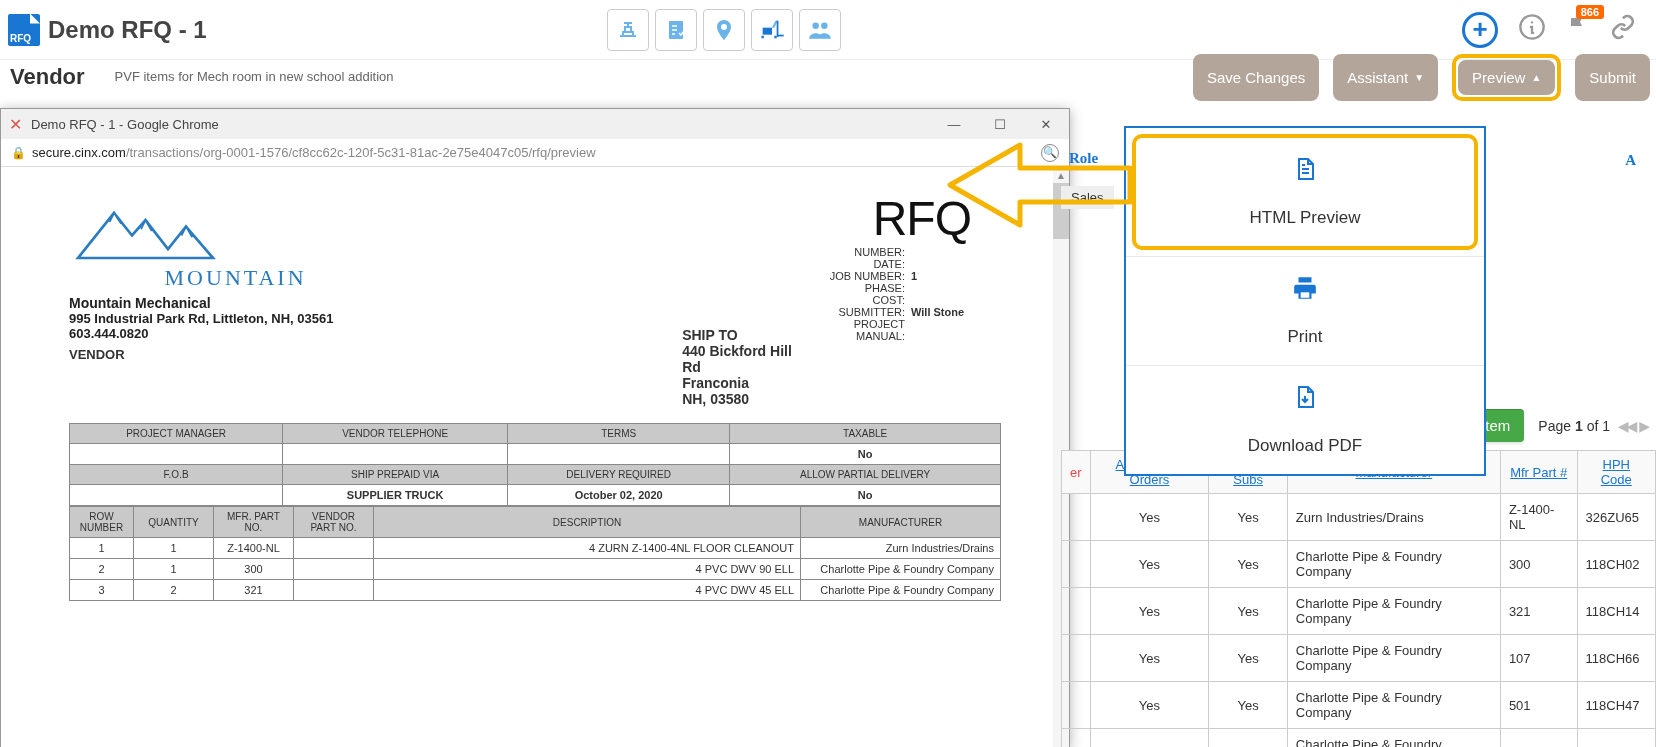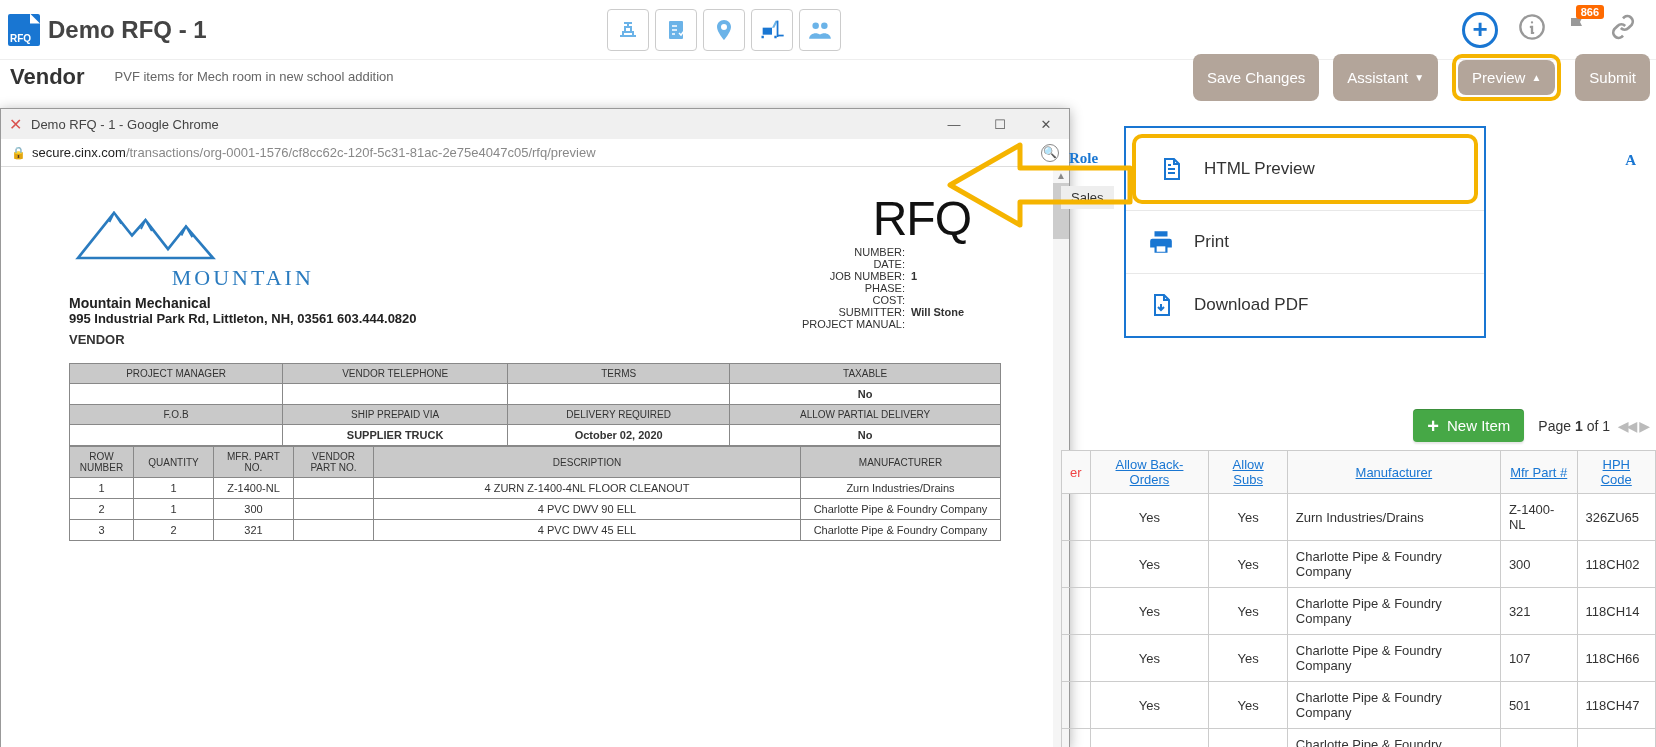--- a/index.html
+++ b/index.html
@@ -18,21 +18,21 @@
   .subheader { display:flex; align-items:flex-end; padding: 4px 10px 0 10px; position:relative;}
   .vendor-label { font-size:22px; font-weight:bold; color:#333; }
   .subdesc { font-size:13px; color:#666; margin-left:30px; margin-bottom:6px;}
   .buttons { position:absolute; right:6px; top:54px; display:flex; gap:14px;}
   .btn{ padding:9px 14px; border:none; border-radius:8px; font-size:15px; color:#fff; cursor:pointer; display:flex; align-items:center; gap:6px;}
   .btn-grey{ background:#b3a59a;}
   .btn-sub{ background:#b3a59a;}
   .btn .tri{font-size:10px;}
   .preview-highlight{border:4px solid #f5b400;border-radius:10px;padding:2px;}
   .dropdown{ position:absolute; top:126px; right:170px; width:362px; background:#fff; border:2px solid #1976d2; z-index:50;}
-  .dropdown-item{ display:flex; align-items:center; gap:20px; padding:18px 22px; font-size:17px; color:#333; cursor:pointer;}
+  .dropdown-item{ display:flex; align-items:center; gap:26px; padding:18px 22px; font-size:17px; color:#333; cursor:pointer;flex-direction:column;}
   .dropdown-item + .dropdown-item{border-top:1px solid #e8e8e8;}
   .dd-highlight{border:4px solid #f5b400;border-radius:10px;margin:6px;}
   .dd-icon{width:26px;height:26px;display:flex;align-items:center;justify-content:center;color:#1976d2;}
   
   .popup{ position:absolute; left:0; top:108px; width:1070px; height:640px; background:#fff; box-shadow:0 2px 12px rgba(0,0,0,.3); border:1px solid #999;}
   .popup-titlebar{ height:30px; background:#f0f0f0; display:flex; align-items:center; padding-left:30px; font-size:13px; color:#444;}
   .pt-close-x{position:absolute;left:8px;top:6px;color:#d9534f;font-size:16px;}
   .pt-controls{margin-left:auto;display:flex;}
   .pt-ctrl{width:46px;height:30px;display:flex;align-items:center;justify-content:center;color:#555;cursor:pointer;}
   .popup-url{height:28px;display:flex;align-items:center;padding:0 10px;font-size:13px;color:#555;border-bottom:1px solid #ddd;}
@@ -58,21 +58,21 @@
   .rfq-block{margin-left:auto;text-align:right;padding-right:30px;}
   .rfq-big{font-size:48px;font-weight:400;color:#111;letter-spacing:-1px;}
   .rfq-fields{font-size:11px;margin-top:0;}
   .rfq-row{display:flex;justify-content:flex-end;gap:6px;}
   .rfq-row .lbl{text-align:right;}
   .rfq-row .val{min-width:60px;text-align:left;font-weight:bold;}
   
   .ptab{width:calc(100% - 120px);margin:16px 60px 0 60px;border-collapse:collapse;font-size:11px;}
   .ptab th,.ptab td{border:1px solid #888;padding:4px 6px;text-align:center;}
   .ptab th{background:#c9c9c9;font-weight:normal;font-size:10px;}
-  .ptab .left{text-align:center;}
+  .ptab .left{text-align:right;}
   
   .grid-area{position:absolute;right:0;top:150px;width:595px;}
   .role-head{font-size:15px;color:#1976d2;font-weight:bold;padding:2px 8px;font-family:Liberation Serif, serif;}
   .sales-tab{background:#eee;display:inline-block;padding:4px 10px;font-size:13px;margin-top:19px;}
   .newitem-row{display:flex;justify-content:flex-end;align-items:center;gap:14px;margin-top:200px;padding-right:8px;}
   .new-btn{background:#46a846;color:#fff;border:none;border-radius:4px;padding:8px 14px;font-size:15px;display:flex;align-items:center;gap:8px;cursor:pointer;box-shadow:0 1px 0 rgba(0,0,0,.15) inset, 0 2px 2px rgba(0,0,0,.1);}
   .plus-sq{font-size:20px;font-weight:bold;line-height:14px;}
   .pager{font-size:14px;}
   .pager b{font-weight:bold;}
   .pager-arrows{color:#bbb;letter-spacing:-2px;}
@@ -236,20 +236,26 @@
           <svg class="mtn-svg noblock" viewBox="0 0 200 80">
             <path d="M10 70 L50 20 L70 45 L85 28 L110 60 L130 35 L160 70 Z" fill="none" stroke="#2a7bbf" stroke-width="3"></path>
             <path d="M45 30 L50 20 L58 32 M80 38 L85 28 L92 40 M125 45 L130 35 L137 47" fill="#fff" stroke="#2a7bbf" stroke-width="2"></path>
           </svg>
           <div class="mtext">MOUNTAIN</div>
         </div>
         <div class="company-name">Mountain Mechanical</div>
         <div class="company-addr">995 Industrial Park Rd, Littleton, NH, 03561   603.444.0820</div>
         <div class="sec-label">VENDOR</div>
       </div>
+      <div class="shipto">
+        <div class="sec-label">SHIP TO</div>
+        <div style="font-weight:bold">440 Bickford Hill Rd</div>
+        <div style="font-weight:bold">Franconia</div>
+        <div style="font-weight:bold">NH, 03580</div>
+      </div>
       <div class="rfq-block">
         <div class="rfq-big">RFQ</div>
         <div class="rfq-fields">
           <div class="rfq-row">
               <span class="lbl">NUMBER:</span>
               <span class="val"></span>
             </div>
           <div class="rfq-row">
               <span class="lbl">DATE:</span>
               <span class="val"></span>

